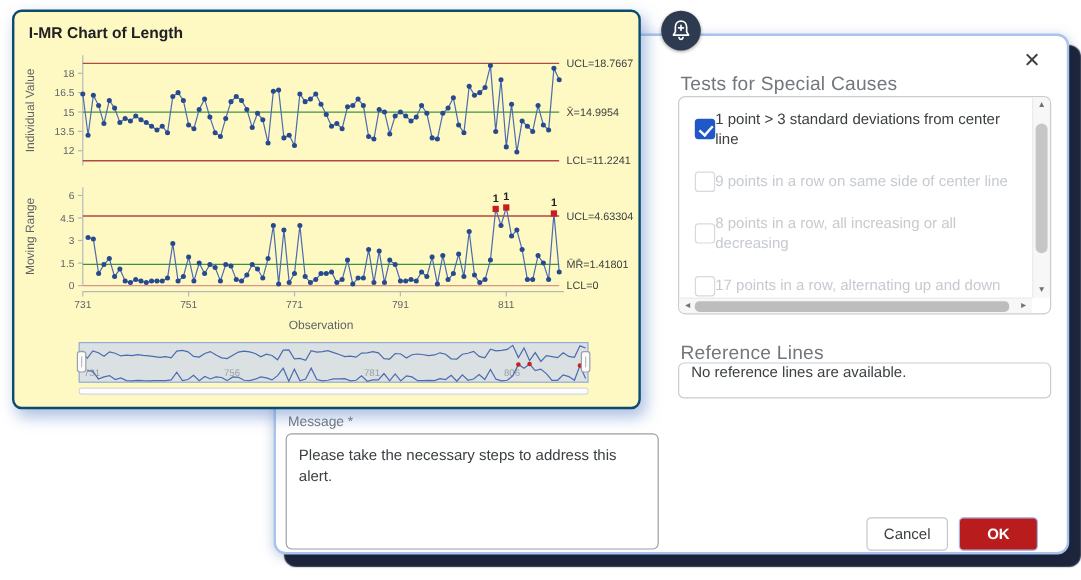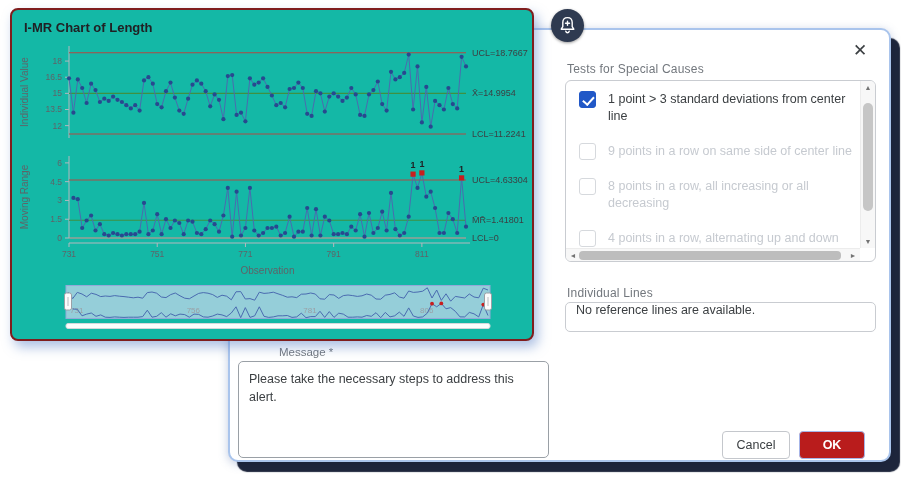--- a/index.html
+++ b/index.html
@@ -9,26 +9,26 @@
 
   
   .dialog {
     position:absolute; left:228px; top:28px; width:663px; height:434px;
     background:#fff; border:2px solid #a9c4ec; border-radius:10px;
     box-shadow:9px 10px 1px rgba(10,18,42,0.92), 0 2px 10px rgba(80,110,170,.35);
     z-index:2;
   }
   .close-btn { position:absolute; top:8px; right:16px; width:26px; height:26px;
     background:none; border:none; font-size:17px; color:#3c4043; cursor:pointer; line-height:26px; text-align:center; }
-  .section-label { font-size:12px; color:#72777d; letter-spacing:.2px; }
+  .section-label { font-size:16px; color:#72777d; letter-spacing:.2px; }
   .tests-label { position:absolute; left:337px; top:32px; }
   .listbox { position:absolute; left:335px; top:50px; width:311px; height:182px;
     border:1px solid #c9ccd1; border-radius:6px; background:#fff; overflow:hidden; }
   .list-viewport { position:absolute; left:0; top:0; right:15px; bottom:13px; overflow:hidden; }
-  .test-row { display:flex; align-items:flex-start; gap:12px; padding:9px 4px 8px 13px; min-height:34px; cursor:pointer; }
+  .test-row { display:flex; align-items:center; padding:9px 4px 8px 13px; min-height:34px; cursor:pointer; }
   .test-row .lbl { font-size:12.5px; color:#3c4043; line-height:1.35; padding-top:1px; }
   .test-row.disabled .lbl { color:#c6cad0; }
   .cb { width:17px; height:17px; border-radius:3px; flex:none; position:relative; background:#fff; border:1.5px solid #b8bdc4; margin-top:1px; }
   .test-row.disabled .cb { border-color:#d6d9dd; }
   .cb.checked { background:#2158c7; border-color:#2158c7; }
   .cb.checked::after { content:""; position:absolute; left:5px; top:1.5px; width:4.5px; height:9px;
     border:solid #fff; border-width:0 2px 2px 0; transform:rotate(42deg); }
   
   .vscroll { position:absolute; top:0; right:0; bottom:13px; width:15px; background:#f7f7f7; border-left:1px solid #ececec; }
   .vscroll .arrow { position:absolute; left:0; width:14px; text-align:center; font-size:7px; color:#737373; }
@@ -37,33 +37,33 @@
   .hscroll { position:absolute; left:0; right:15px; bottom:0; height:13px; background:#f7f7f7; border-top:1px solid #ececec; }
   .hscroll .arrow { position:absolute; top:0; width:12px; text-align:center; font-size:7px; color:#737373; line-height:13px; }
   .hscroll .left { left:1px; } .hscroll .right { right:1px; }
   .hthumb { position:absolute; top:2px; left:13px; width:262px; height:9px; background:#bdbdbd; border-radius:4px; }
 
   .ref-label { position:absolute; left:337px; top:256px; }
   .ref-box { position:absolute; left:335px; top:272px; width:311px; height:30px;
     border:1px solid #c9ccd1; border-radius:5px; display:flex; padding:0 10px; }
   .ref-box span { font-size:12.5px; color:#3c4043; }
 
-  .msg-label { position:absolute; left:10px; top:316px; font-size:11.5px; color:#72777d;margin-left:39px; }
+  .msg-label { position:absolute; left:10px; top:316px; font-size:11.5px; color:#72777d; }
   .msg-area { position:absolute; left:8px; top:331px; width:311px; height:97px;
     border:1px solid #9aa0a6; border-radius:5px; font-family:"Liberation Sans",sans-serif;
     font-size:12.5px; color:#3c4043; padding:9px 10px; resize:none; line-height:1.4; }
   .btn-row { position:absolute; right:24px; top:401px; display:flex; gap:9px; }
   .btn { height:28px; border-radius:4px; font-size:12.5px; font-family:"Liberation Sans",sans-serif; cursor:pointer; }
   .btn-cancel { width:68px; background:#fff; border:1px solid #c4c7cc; color:#3c4043; }
   .btn-ok { width:66px; background:#b91c1c; border:1px solid #a6b5e8; color:#fff; font-weight:bold; }
 
   
   .chart-card {
     position:absolute; left:10px; top:8px; width:524px; height:333px;
-    background:#14b8a6; border:2px solid #7f1d1d; border-radius:8px;
+    background:#fef9c3; border:2px solid #0c4a6e; border-radius:8px;
     box-shadow:4px 6px 12px rgba(90,130,200,.5);
     z-index:5;
   }
   .chart-title { position:absolute; left:12px; top:10px; font-size:13px; font-weight:bold; color:#202124; }
   .chart-svg { position:absolute; left:2px; overflow:visible; }
   #svg-i { top:32px; } #svg-mr { top:140px; } #svg-mini { top:274px; left:52px; }
   .tick { font-size:8.5px; fill:#5f6368; font-family:"Liberation Sans",sans-serif; }
   .lim { font-size:9px; fill:#3c4043; font-family:"Liberation Sans",sans-serif; }
   .axlab { font-size:10px; fill:#5f6368; font-family:"Liberation Sans",sans-serif; }
   .outlab { font-size:9px; fill:#202124; font-weight:bold; font-family:"Liberation Sans",sans-serif; }
@@ -95,36 +95,36 @@
           <div class="test-row disabled">
             <span class="cb"></span>
             <span class="lbl">9 points in a row on same side of center line</span>
           </div>
           <div class="test-row disabled">
             <span class="cb"></span>
             <span class="lbl">8 points in a row, all increasing or all decreasing</span>
           </div>
           <div class="test-row disabled">
             <span class="cb"></span>
-            <span class="lbl">4 points in a row, alternating up and down</span>
+            <span class="lbl">17 points in a row, alternating up and down</span>
           </div>
         </div>
       <div class="vscroll">
         <div class="arrow up">▲</div>
         <div class="vthumb"></div>
         <div class="arrow down">▼</div>
       </div>
       <div class="hscroll">
         <div class="arrow left">◄</div>
         <div class="hthumb"></div>
         <div class="arrow right">►</div>
       </div>
     </div>
 
-    <div class="section-label ref-label">Individual Lines</div>
+    <div class="section-label ref-label">Reference Lines</div>
     <div class="ref-box">
       <span>No reference lines are available.</span>
     </div>
 
     <div class="msg-label">Message *</div>
     <textarea class="msg-area" style="">Please take the necessary steps to address this alert.</textarea>
 
     <div class="btn-row">
       <button class="btn btn-cancel">Cancel</button>
       <button class="btn btn-ok">OK</button>

